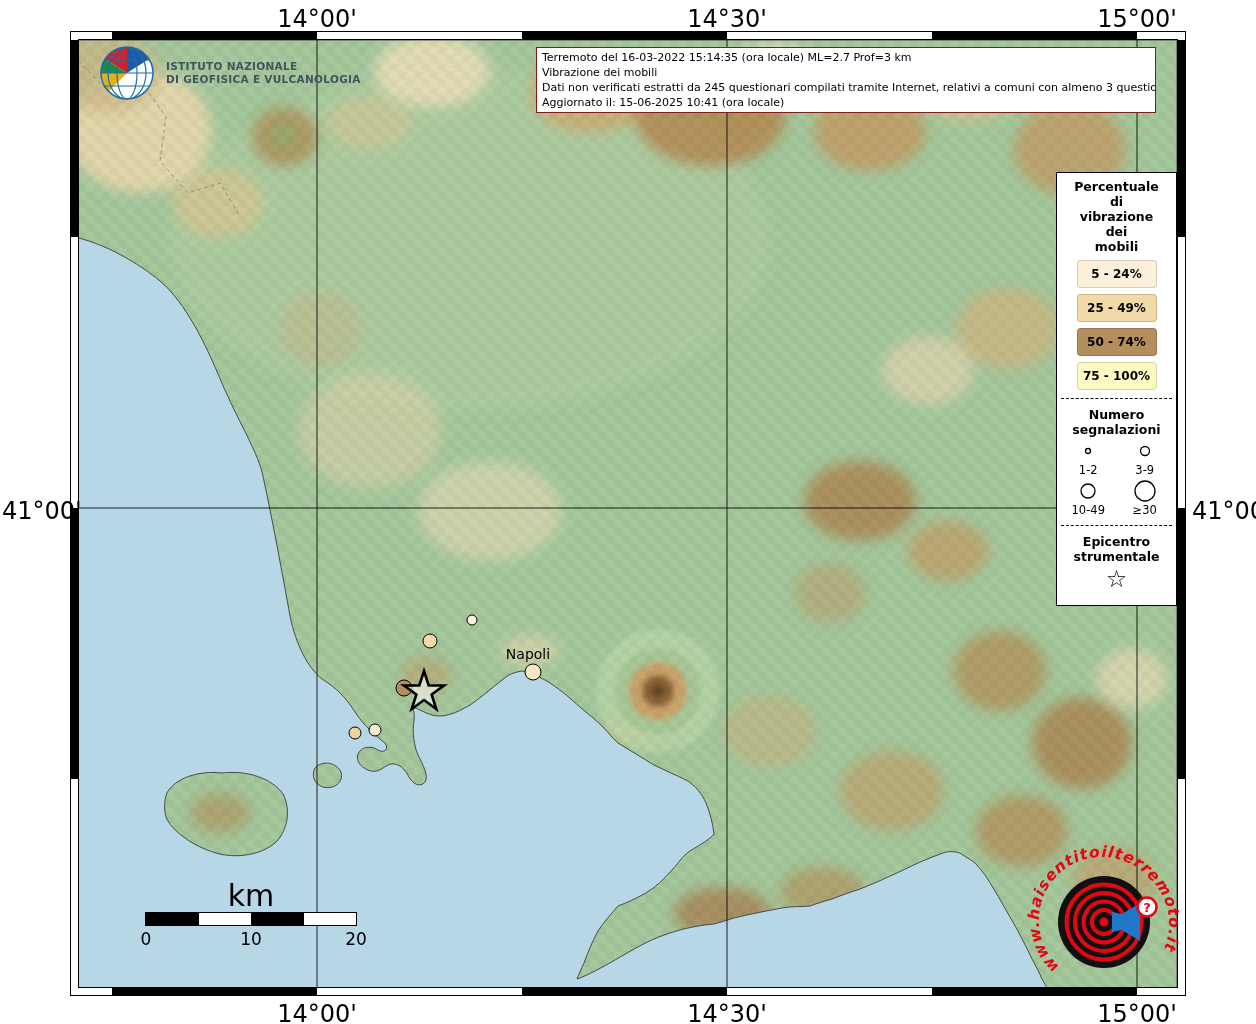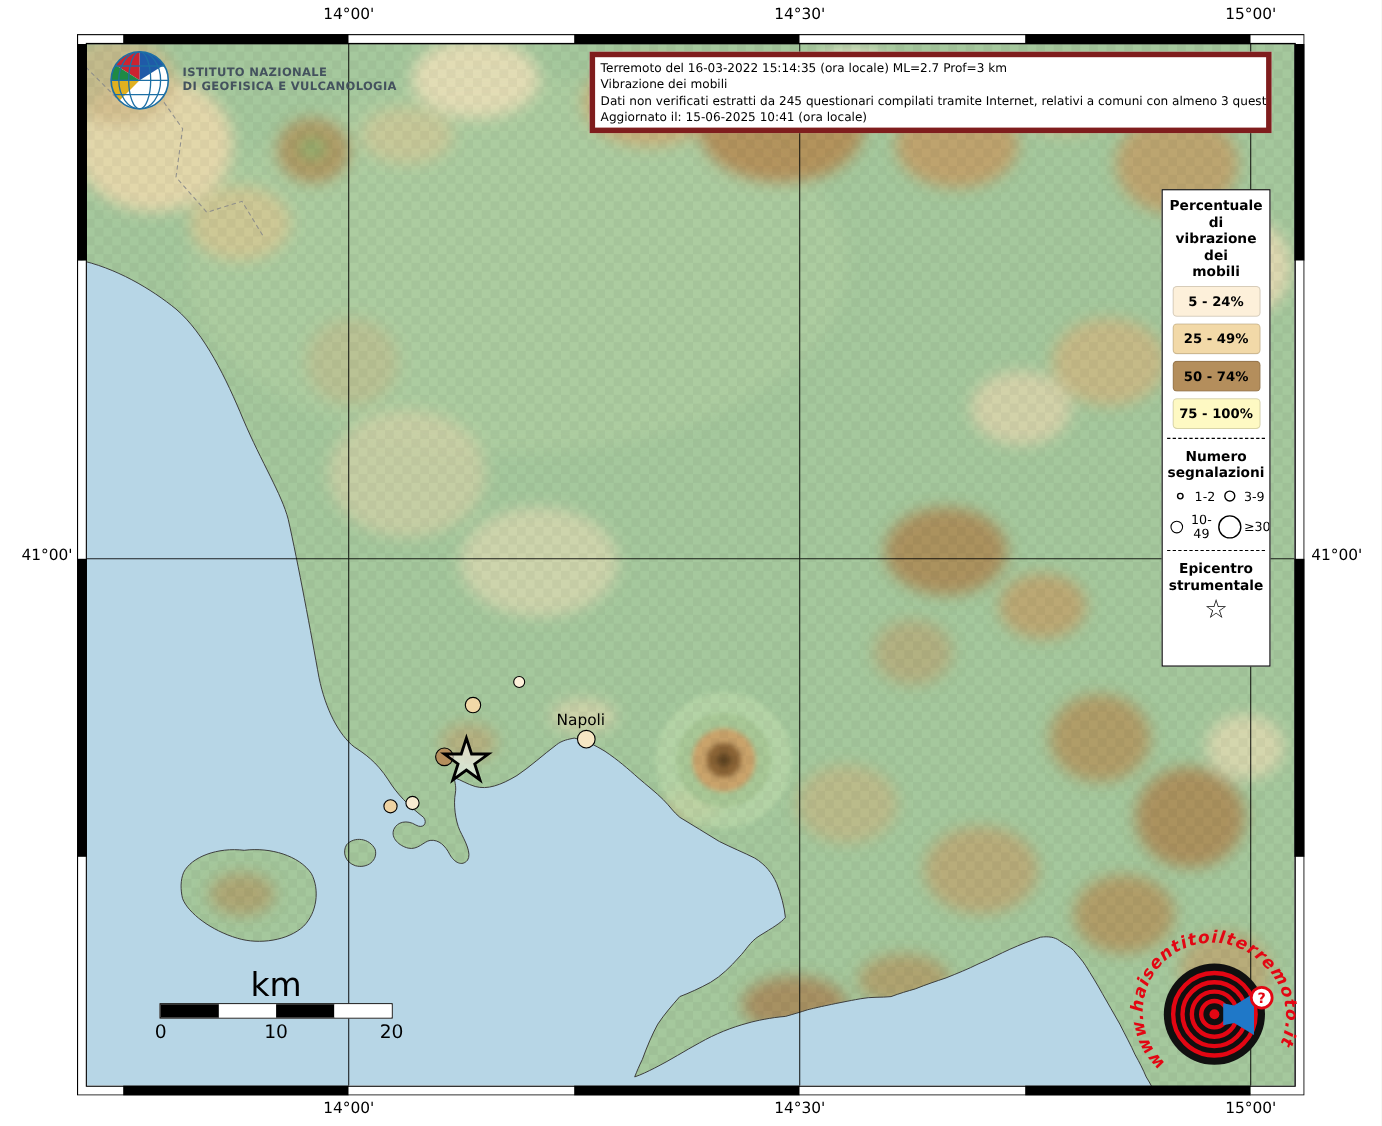--- a/index.html
+++ b/index.html
@@ -1,36 +1,36 @@
 <!DOCTYPE html>
 <html><head>
 <meta charset="utf-8">
 <style>
   html,body{margin:0;padding:0;background:#fff;}
   .page{position:relative;width:1256px;height:1024px;background:#ffffff;overflow:hidden;
         font-family:"DejaVu Sans",sans-serif;color:#000;}
   .abs{position:absolute;}
   
-  .axis-label{position:absolute;font-size:14px;white-space:nowrap;}
+  .axis-label{position:absolute;font-size:24px;white-space:nowrap;}
   .axis-label.hcenter{transform:translateX(-50%);}
   
   #info-box{position:absolute;left:536px;top:47px;width:620px;box-sizing:border-box;
-            background:#fff;border:5px solid #7f1d1d;padding:2px 5px;font-size:11px;
+            background:#fff;border:1px solid #7f1d1d;padding:2px 5px;font-size:11px;
             line-height:15px;white-space:nowrap;overflow:hidden;}
   
-  #legend{position:absolute;left:1056px;top:172px;width:99px;height:434px;box-sizing:border-box;
+  #legend{position:absolute;left:1056px;top:172px;width:121px;height:434px;box-sizing:border-box;
           background:#fff;border:1px solid #000;text-align:center;padding:4px 3px;overflow:hidden;}
   .pre{white-space:pre-line;}
   .legend-title{font-weight:bold;font-size:12.5px;line-height:15px;margin:2px 0 4px 0;}
   .swatch{width:78px;height:26px;margin:6px auto;border-radius:4px;display:flex;align-items:center;
           justify-content:center;font-size:12px;font-weight:bold;border:1px solid rgba(0,0,0,0.15);}
   .legend-sep{border:0;border-top:1.5px dashed #000;margin:8px 1px;}
   .legend-sub{font-weight:bold;font-size:12.5px;line-height:15px;margin:2px 0;}
   .size-grid{display:grid;grid-template-columns:1fr 1fr;row-gap:2px;margin-top:2px;}
-  .size-cell{display:flex;flex-direction:row;align-items:center;font-size:11.5px;line-height:13px;}
+  .size-cell{display:flex;flex-direction:column;align-items:center;font-size:11.5px;line-height:13px;}
   .epi-star{font-size:24px;line-height:26px;margin-top:2px;}
   
   #ingv{position:absolute;left:98px;top:44px;display:flex;align-items:center;gap:10px;}
   .ingv-text{font-size:10.5px;font-weight:bold;color:#44525e;line-height:13px;letter-spacing:0.3px;}
   
   #scalebar{position:absolute;left:145px;top:880px;width:212px;}
   #scalebar .km{font-size:30px;text-align:center;height:32px;line-height:32px;}
   #scalebar .bar{display:flex;height:12px;border:1.5px solid #000;background:#fff;}
   #scalebar .seg{flex:1;}
   #scalebar .seg.b{background:#000;}

